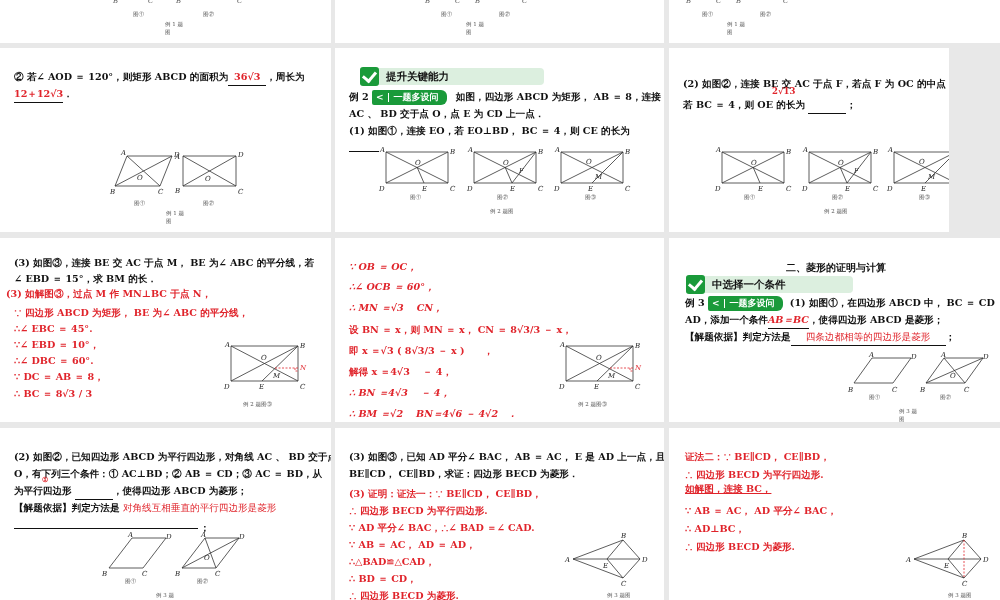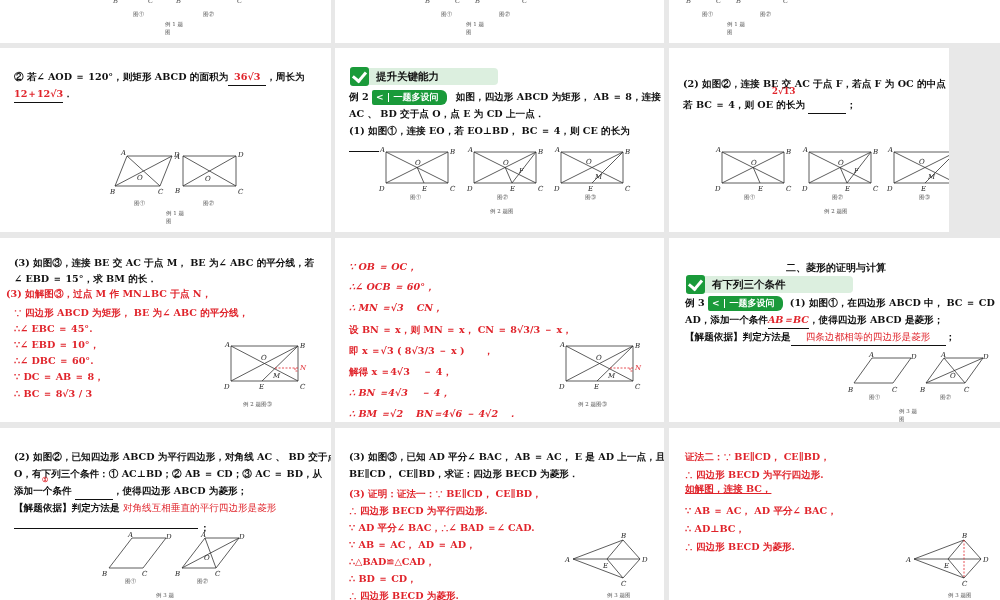--- a/index.html
+++ b/index.html
@@ -88,21 +88,21 @@
     <text class="lbl" x="61" y="46">C</text>
     <text class="lbl" x="28" y="33">O</text>
   </svg>
   <span class="cap" style="left:134px;top:152px;">图①</span>
   <span class="cap" style="left:203px;top:152px;">图②</span>
   <span class="cap" style="left:166px;top:162px;">例 1 题</span>
   <span class="cap" style="left:166px;top:170px;">图</span>
 </div>
 
 <div class="slide" style="left:335px;top:48px;width:329px;height:184px;">
-  <div class="sec-head" style="left:15px;top:20px;width:148px;">
+  <div class="sec-head" style="left:25px;top:20px;width:184px;">
     <span class="sec-check"></span>
     <span class="sec-label">提升关键能力</span>
   </div>
   <div class="txt blk" style="left:14px;top:40px;">
     <span>例 2</span>
     <span class="badge"><span class="sh">&lt;</span><span class="sep"></span><span>一题多设问</span></span>
     <span style="margin-left:6px;">如图，四边形 ABCD 为矩形， AB ＝ 8，连接</span>
   </div>
   <div class="txt blk" style="left:14px;top:57px;">AC 、 BD 交于点 O，点 E 为 CD 上一点．</div>
   <div class="txt blk" style="left:14px;top:74px;">(1) 如图①，连接 EO，若 EO⊥BD， BC ＝ 4，则 CE 的长为</div>
@@ -257,21 +257,21 @@
       <text class="lbl" x="48" y="37">M</text>
     <text class="lblr" x="75" y="29">N</text>
   </svg>
   <span class="cap" style="left:243px;top:163px;">例 2 题图③</span>
 </div>
 
 <div class="slide" style="left:669px;top:238px;width:331px;height:184px;">
   <div class="title-center" style="left:117px;top:23px;">二、菱形的证明与计算</div>
   <div class="sec-head" style="left:17px;top:38px;width:167px;">
     <span class="sec-check"></span>
-    <span class="sec-label">有下列三个条件</span>
+    <span class="sec-label">中选择一个条件</span>
   </div>
   <div class="txt blk" style="left:16px;top:56px;">
     <span>例 3</span>
     <span class="badge"><span class="sh">&lt;</span><span class="sep"></span><span>一题多设问</span></span>
     <span style="margin-left:4px;">(1) 如图①，在四边形 ABCD 中， BC ＝ CD ＝</span>
   </div>
   <div class="txt blk" style="left:16px;top:90px;">
     <span>【解题依据】判定方法是</span><span class="uline red" style="min-width:155px;font-weight:normal;">四条边都相等的四边形是菱形</span><span>；</span>
   </div>
   <div class="txt blk" style="left:16px;top:73px;">
@@ -297,21 +297,21 @@
   <span class="cap" style="left:200px;top:156px;">图①</span>
   <span class="cap" style="left:271px;top:156px;">图②</span>
   <span class="cap" style="left:230px;top:170px;">例 3 题</span>
   <span class="cap" style="left:230px;top:178px;">图</span>
 </div>
 
 <div class="slide" style="left:0;top:428px;width:331px;height:172px;">
   <div class="txt blk" style="left:14px;top:20px;">(2) 如图②，已知四边形 ABCD 为平行四边形，对角线 AC 、 BD 交于点</div>
   <div class="txt blk" style="left:14px;top:37px;">O，有下列三个条件：① AC⊥BD；② AB ＝ CD；③ AC ＝ BD，从</div>
   <div class="txt blk" style="left:14px;top:54px;">
-    <span>添加一个条件</span> <span class="uline" style="min-width:38px;">&nbsp;</span><span>，使得四边形 ABCD 为菱形；</span>
+    <span>为平行四边形</span> <span class="uline" style="min-width:38px;">&nbsp;</span><span>，使得四边形 ABCD 为菱形；</span>
   </div>
   <div class="txt red" style="left:42px;top:47px;font-size:7px;line-height:10px;">①</div>
   <div class="txt blk" style="left:14px;top:71px;">
     <span>【解题依据】判定方法是</span> <span class="red" style="font-weight:normal;">对角线互相垂直的平行四边形是菱形</span>
   </div>
   <div class="hr-line" style="left:14px;top:100px;width:184px;"></div>
   <div class="txt blk" style="left:200px;top:91px;">；</div>
   <svg style="left:100px;top:102px;" width="70" height="45">
     <polygon points="32,8 66,8 43,38 9,38"></polygon>
     <text class="lbl" x="28" y="7">A</text>

